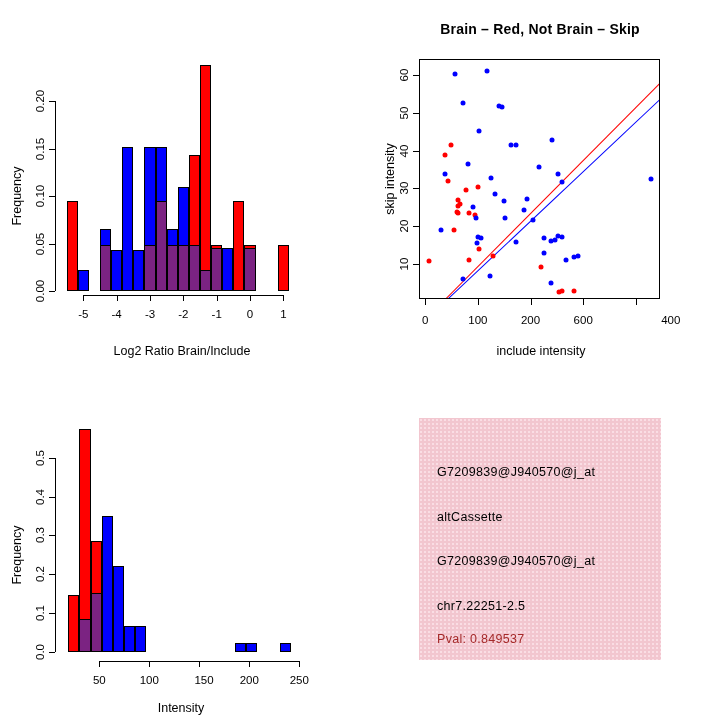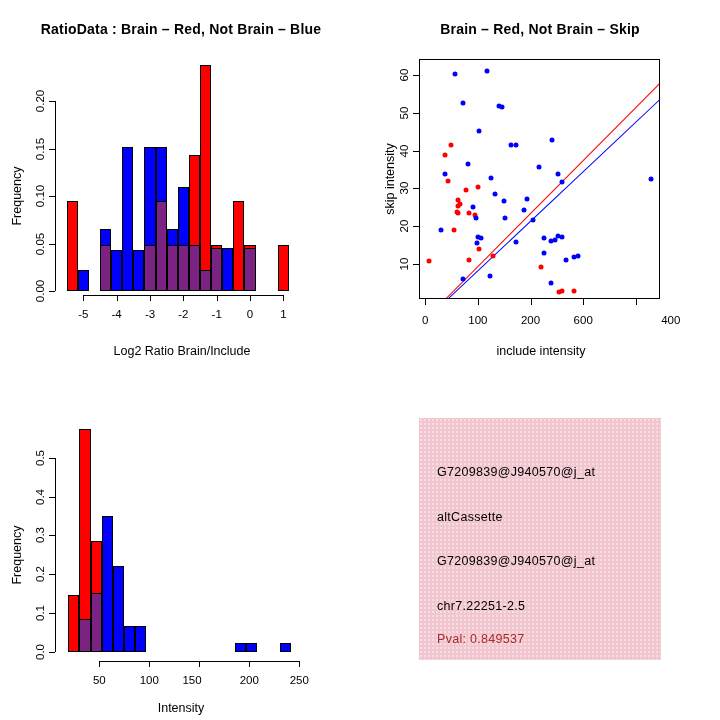--- a/index.html
+++ b/index.html
@@ -37,21 +37,20 @@
   .purplepat{
     background-image:radial-gradient(rgba(255,140,210,0.55) 0.6px, transparent 1px);
     background-size:6px 6px;
   }
 </style>
 </head>
 <body>
 
 <div id="canvas">
 
-  <div class="title" style="left:181px;top:29px;">RatioData : Brain – Red, Not Brain – Blue</div>
   <div class="axlab" style="left:182px;top:351px;">Log2 Ratio Brain/Include</div>
   <div class="axlab rot" style="left:17px;top:196px;">Frequency</div>
   <div class="abs" id="p1-plot">
       <div class="axisline" style="left: 55px; top: 101px; width: 1px; height: 190px;"></div>
       <div class="axisline" style="left: 49px; top: 291px; width: 6px; height: 1px;"></div>
       <div class="ticklbl rot" style="left: 40px; top: 291px;">0.00</div>
       <div class="axisline" style="left: 49px; top: 243.5px; width: 6px; height: 1px;"></div>
       <div class="ticklbl rot" style="left: 40px; top: 243.5px;">0.05</div>
       <div class="axisline" style="left: 49px; top: 196px; width: 6px; height: 1px;"></div>
       <div class="ticklbl rot" style="left: 40px; top: 196px;">0.10</div>
@@ -211,21 +210,21 @@
       <div class="axisline" style="left: 49px; top: 496.5px; width: 6px; height: 1px;"></div>
       <div class="ticklbl rot" style="left: 40px; top: 496.5px;">0.4</div>
       <div class="axisline" style="left: 49px; top: 457.7px; width: 6px; height: 1px;"></div>
       <div class="ticklbl rot" style="left: 40px; top: 457.7px;">0.5</div>
       <div class="axisline" style="left: 99.3px; top: 661px; width: 200px; height: 1px;"></div>
       <div class="axisline" style="left: 99.3px; top: 661px; width: 1px; height: 6px;"></div>
       <div class="ticklbl" style="left: 99.3px; top: 680px;">50</div>
       <div class="axisline" style="left: 149.3px; top: 661px; width: 1px; height: 6px;"></div>
       <div class="ticklbl" style="left: 149.3px; top: 680px;">100</div>
       <div class="axisline" style="left: 199.3px; top: 661px; width: 1px; height: 6px;"></div>
-      <div class="ticklbl" style="left: 192px; top: 680px; text-align: center;">150</div>
+      <div class="ticklbl" style="left: 204px; top: 680px; text-align: center;">150</div>
       <div class="axisline" style="left: 249.3px; top: 661px; width: 1px; height: 6px;"></div>
       <div class="ticklbl" style="left: 249.3px; top: 680px;">200</div>
       <div class="axisline" style="left: 299.3px; top: 661px; width: 1px; height: 6px;"></div>
       <div class="ticklbl" style="left: 299.3px; top: 680px;">250</div>
       <div class="bar" style="left: 68.3px; top: 595.44px; width: 11.13px; height: 56.26px; background: rgb(255, 0, 0);"></div>
       <div class="bar" style="left: 79.4px; top: 428.6px; width: 11.13px; height: 223.1px; background: rgb(255, 0, 0);"></div>
       <div class="bar purplepat" style="left: 79.4px; top: 618.72px; width: 11.13px; height: 32.98px; background: rgb(123, 35, 130);"></div>
       <div class="bar" style="left: 90.6px; top: 541.12px; width: 11.13px; height: 110.58px; background: rgb(255, 0, 0);"></div>
       <div class="bar purplepat" style="left: 90.6px; top: 592.724px; width: 11.13px; height: 58.976px; background: rgb(123, 35, 130);"></div>
       <div class="bar" style="left: 101.7px; top: 515.9px; width: 11.13px; height: 135.8px; background: rgb(0, 0, 255);"></div>

